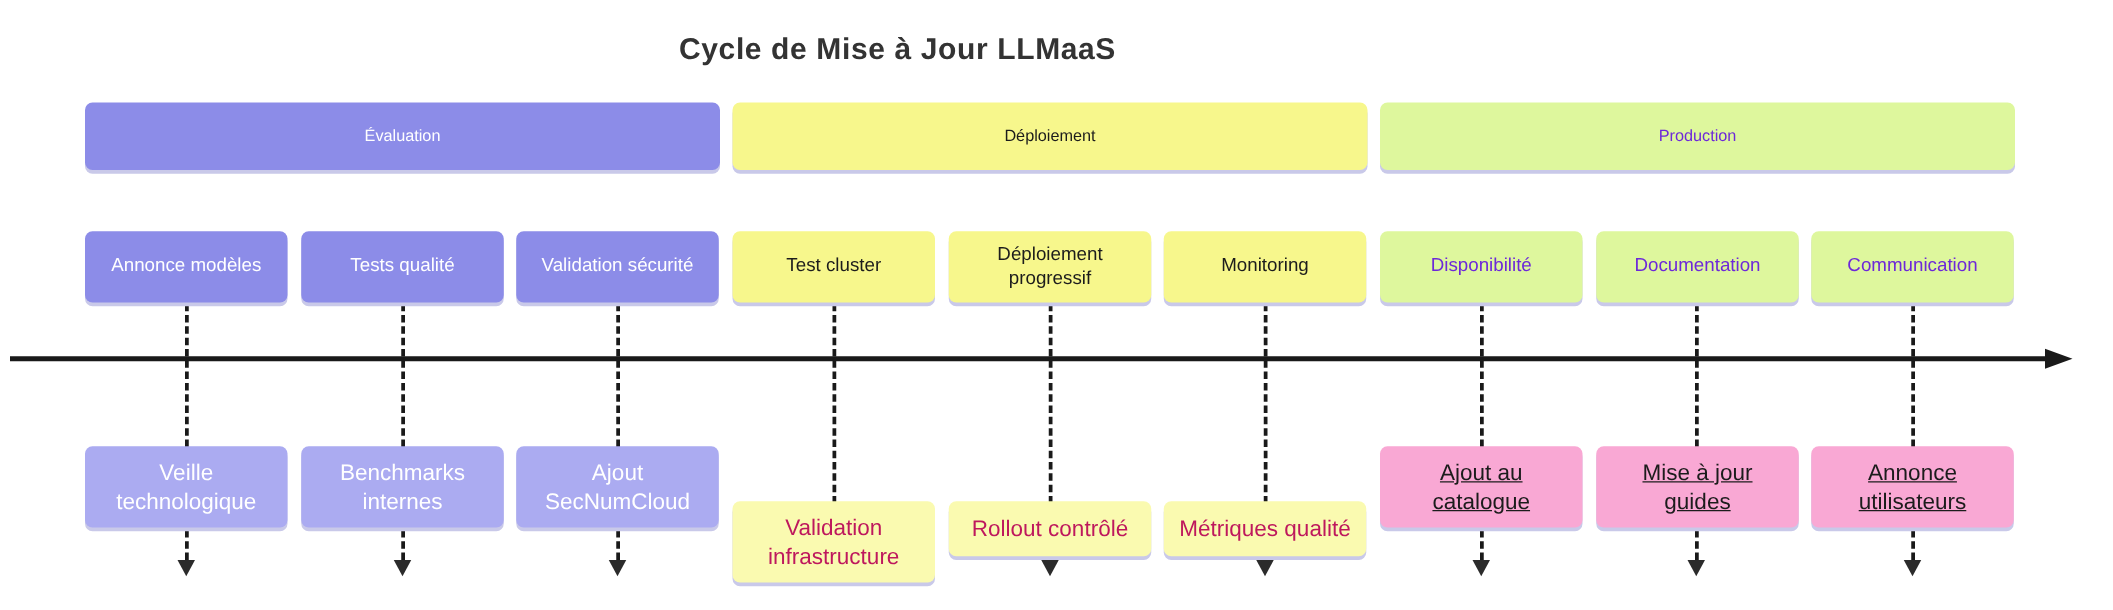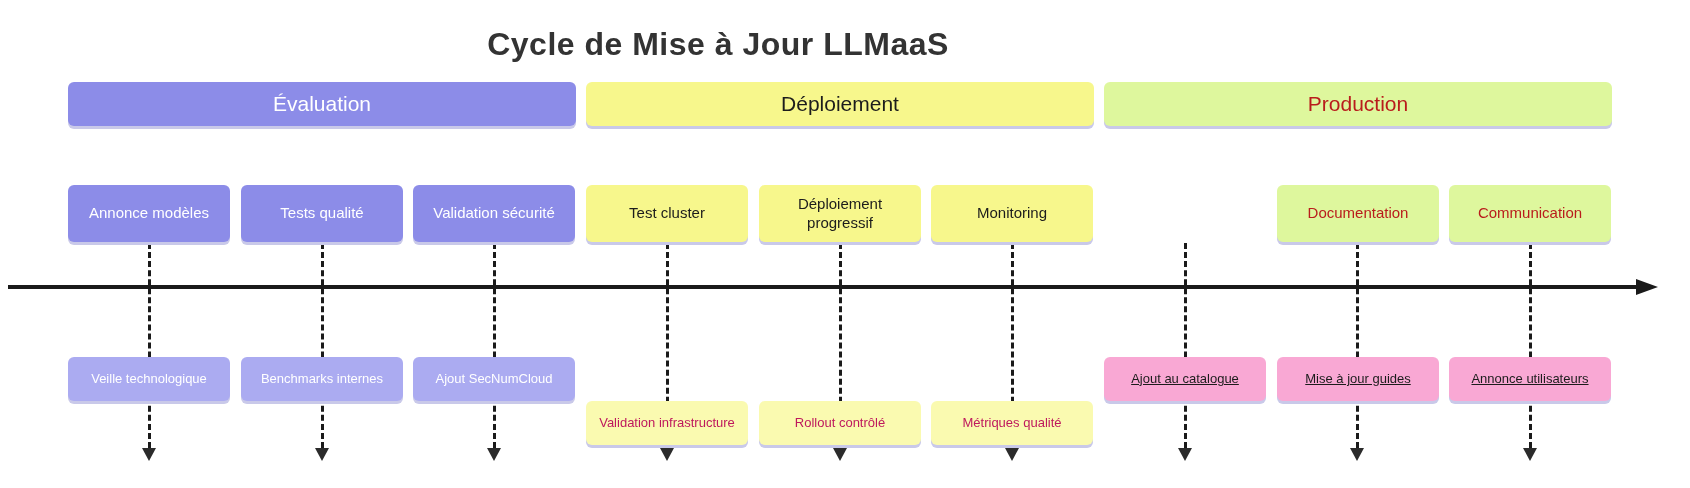--- a/index.html
+++ b/index.html
@@ -6,41 +6,41 @@
   .canvas{
     position:relative;
     width:1690px;height:488px;
     background:#ffffff;
     font-family:"Liberation Sans", sans-serif;
     overflow:hidden;
   }
   .title{
     position:absolute;top:26px;left:0;width:1436px;
     text-align:center;
-    font-size:32px;font-weight:bold;color:#333333;
+    font-size:24px;font-weight:bold;color:#333333;
     letter-spacing:0.5px;
   }
   .box{
     position:absolute;
     box-sizing:border-box;
     display:flex;align-items:center;justify-content:center;
     text-align:center;
     border-radius:6px;
     box-shadow:0 3px 0 #c9c9e9;
     line-height:1.25;
   }
-  .phase{top:82px;width:508px;height:44px;font-size:21px;}
+  .phase{top:82px;width:508px;height:54px;font-size:13px;}
   .task{top:185px;width:162px;height:57px;font-size:15px;padding:4px 8px;}
-  .subtask{top:357px;width:162px;min-height:44px;font-size:13px;padding:10px 8px;}
+  .subtask{top:357px;width:162px;min-height:44px;font-size:18px;padding:10px 8px;}
   
   .purple{background:#8c8ce8;color:#ffffff;}
   .purple-light{background:#ababf1;color:#ffffff;}
   .yellow{background:#f7f78c;color:#1c1c1c;}
   .yellow-light{background:#fafab0;color:#be185d;margin-top:44px;}
-  .green{background:#def79d;color:#b91c1c;}
+  .green{background:#def79d;color:#6d28d9;}
   .green-light{background:#f9a8d4;color:#1c1c1c;text-decoration:underline;}
   
   .s0{left:68px;} .s1{left:586px;} .s2{left:1104px;}
   
   .c0{left:68px;} .c1{left:241px;} .c2{left:413px;}
   .c3{left:586px;} .c4{left:759px;} .c5{left:931px;}
   .c6{left:1104px;} .c7{left:1277px;} .c8{left:1449px;}
   
   .dash{
     position:absolute;top:243px;height:205px;width:0;
@@ -106,20 +106,21 @@
   <div class="box phase purple s0">Évaluation</div>
   <div class="box phase yellow s1">Déploiement</div>
   <div class="box phase green  s2">Production</div>
 
   <div class="box task purple c0">Annonce modèles</div>
   <div class="box task purple c1">Tests qualité</div>
   <div class="box task purple c2">Validation sécurité</div>
   <div class="box task yellow c3">Test cluster</div>
   <div class="box task yellow c4">Déploiement progressif</div>
   <div class="box task yellow c5">Monitoring</div>
+  <div class="box task green  c6">Disponibilité</div>
   <div class="box task green  c7">Documentation</div>
   <div class="box task green  c8">Communication</div>
 
   <div class="box subtask purple-light c0">Veille technologique</div>
   <div class="box subtask purple-light c1">Benchmarks internes</div>
   <div class="box subtask purple-light c2">Ajout SecNumCloud</div>
   <div class="box subtask yellow-light c3">Validation infrastructure</div>
   <div class="box subtask yellow-light c4">Rollout contrôlé</div>
   <div class="box subtask yellow-light c5">Métriques qualité</div>
   <div class="box subtask green-light  c6">Ajout au catalogue</div>

